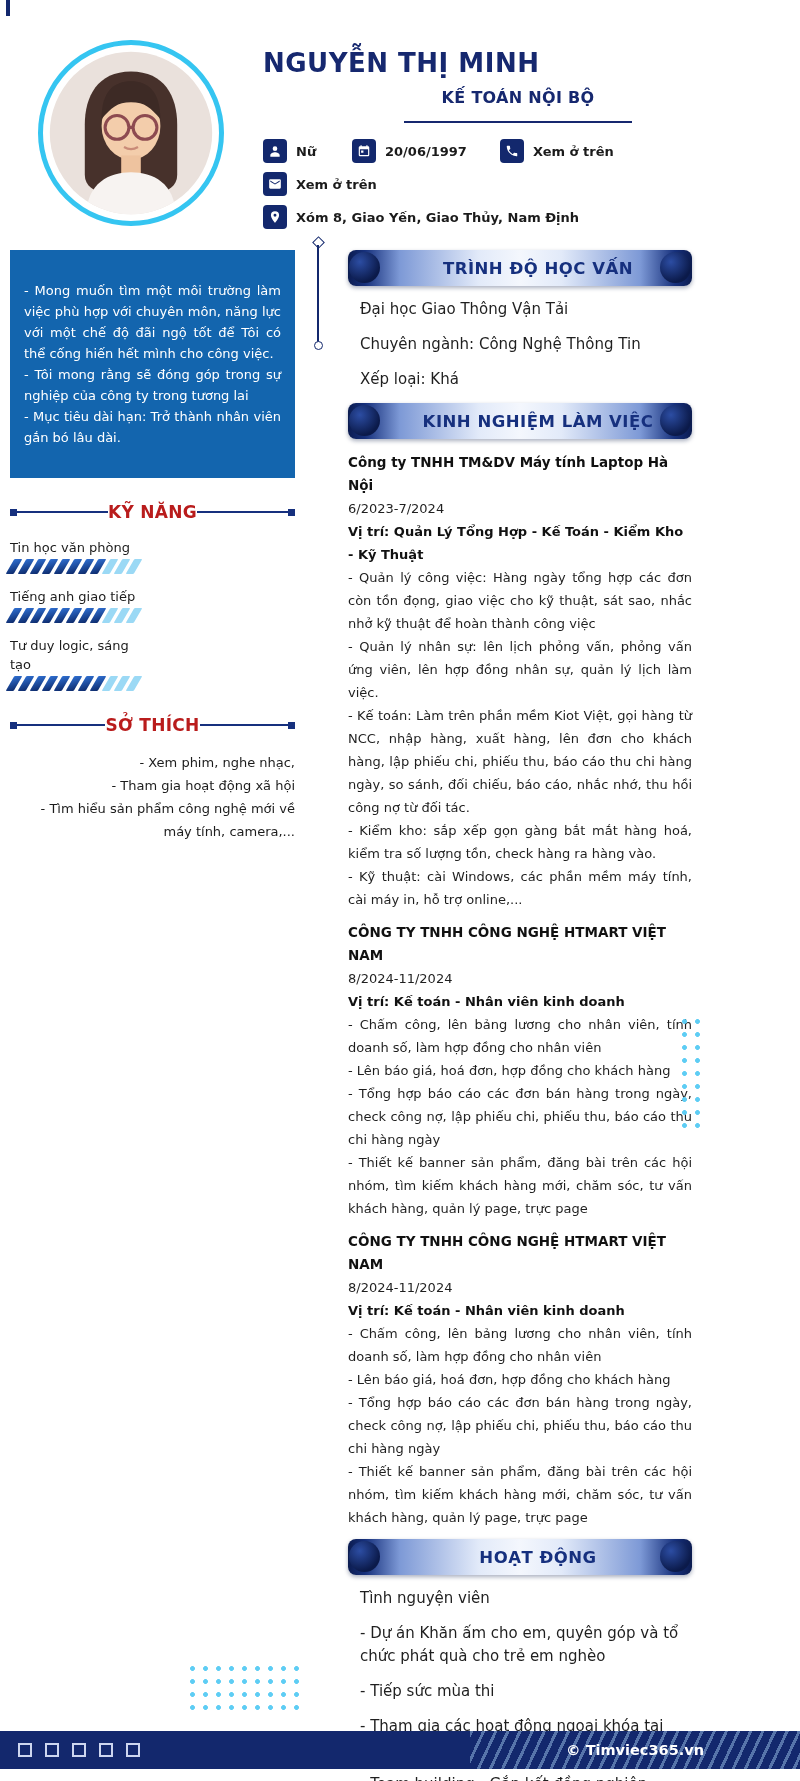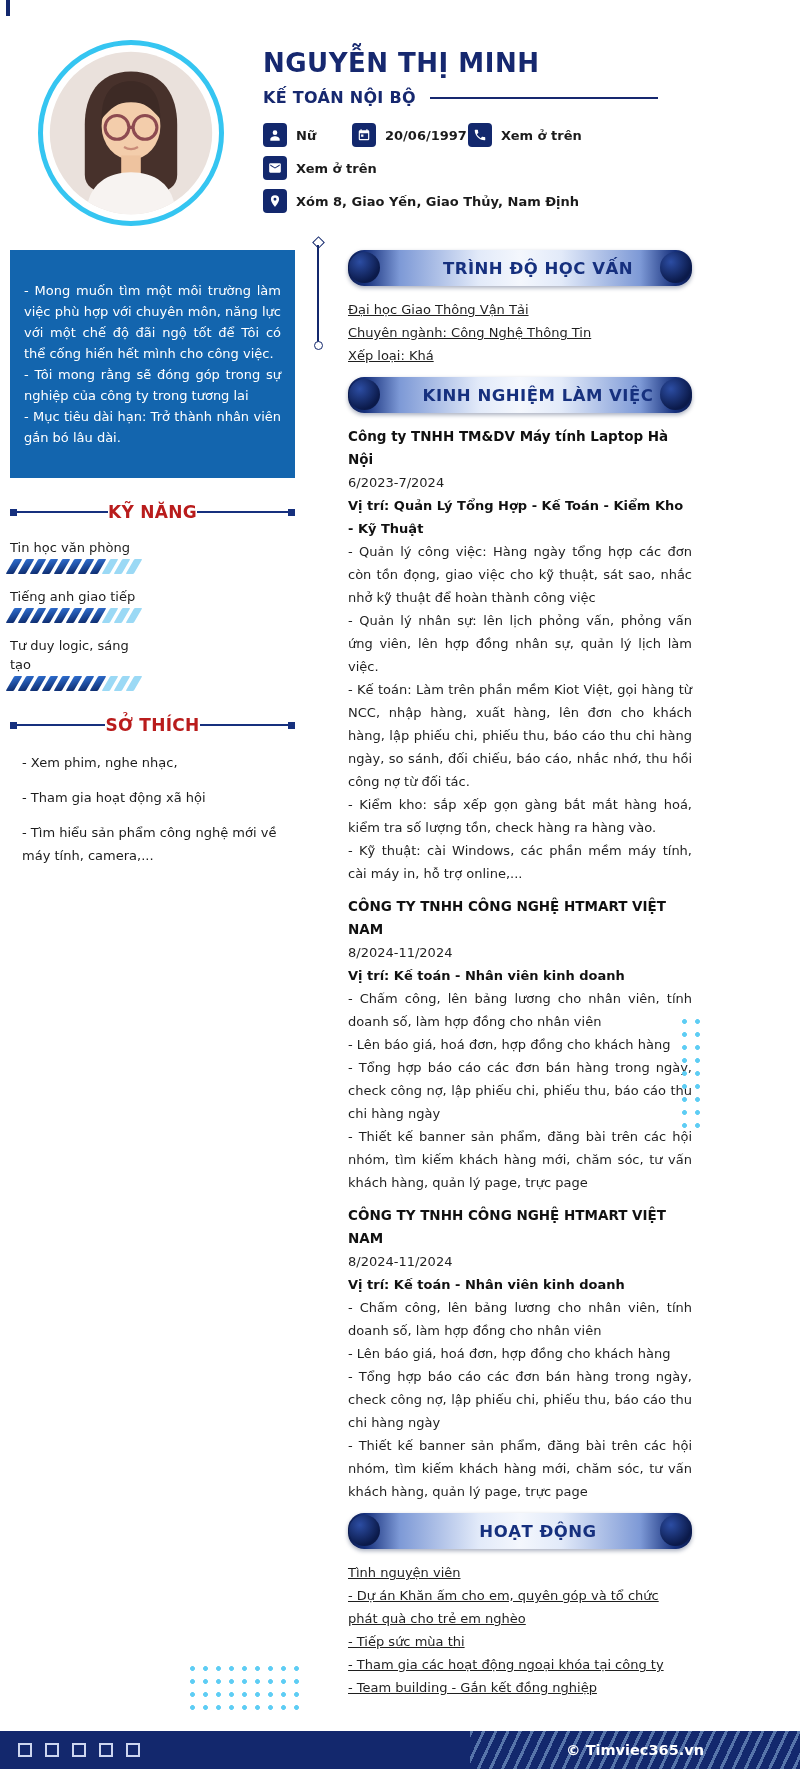--- a/index.html
+++ b/index.html
@@ -9,69 +9,69 @@
   .corner-tick{position:absolute;left:6px;top:0;width:4px;height:16px;background:#13286d;}
 
   
   .photo{position:absolute;left:38px;top:40px;width:168px;height:168px;border-radius:50%;
          border:5px solid #35c5f1;padding:4px;background:#fff;}
   .photo svg{width:168px;height:168px;border-radius:50%;display:block;}
 
   
   .header{position:absolute;left:263px;top:48px;width:510px;}
   .name{font-size:26px;font-weight:bold;color:#16286f;letter-spacing:.5px;margin-bottom:10px;}
-  .title-row{display:flex;align-items:center;gap:14px;margin-bottom:16px;}
+  .title-row{display:flex;align-items:center;gap:14px;margin-bottom:16px;flex-direction:column;}
   .job-title{font-size:16px;font-weight:bold;color:#16286f;letter-spacing:.3px;}
   .title-line{width:228px;height:2px;background:#16286f;}
   .contact-row{display:flex;align-items:center;margin-bottom:9px;}
   .c-item{display:flex;align-items:center;gap:9px;}
   .c-gender{width:89px;}
-  .c-dob{width:116px;}
+  .c-dob{width:148px;}
   .cicon{width:24px;height:24px;border-radius:4px;background:#13286d;display:flex;
          align-items:center;justify-content:center;flex:0 0 auto;}
   .cicon svg{width:14px;height:14px;fill:#fff;}
   .ctext{font-size:13px;color:#1b1b1b;font-weight:600;}
 
   
   .left-col{position:absolute;left:10px;top:250px;width:285px;}
   .objective{background:#1365ae;color:#fff;padding:30px 14px;font-size:13px;line-height:21px;}
   .objective p{margin:0;text-align:justify;}
   .side-header{display:flex;align-items:center;margin:24px 0 16px;
                color:#b91c1c;font-weight:bold;font-size:17px;letter-spacing:.3px;}
   .side-header .ln{flex:1;height:2px;background:#16307e;}
   .side-header .sq{width:7px;height:7px;background:#16307e;flex:0 0 auto;}
   .skill-row{display:flex;align-items:flex-start;margin-bottom:13px;flex-direction:column;}
   .skill-label{width:138px;font-size:13px;color:#1c1c1c;line-height:19px;}
   .skill-bar{display:flex;gap:4px;padding-top:2px;}
   .slash{width:8px;height:15px;transform:skewX(-30deg);border-radius:1px;}
   .slash.filled{background:linear-gradient(160deg,#2f6fd1 0%,#0d2a6b 100%);}
   .slash.light{background:#9bd9f5;}
-  #hobbies p{margin:12px;font-size:13px;line-height:23px;color:#1c1c1c;}
+  #hobbies p{margin:0;font-size:13px;line-height:23px;color:#1c1c1c;text-align:right;}
 
   
   .connector{position:absolute;left:312px;top:238px;width:12px;height:112px;}
   .connector .vline{position:absolute;left:5px;top:7px;bottom:7px;width:2px;background:#13286d;}
   .connector .diamond{position:absolute;left:2px;top:0;width:7px;height:7px;background:#fff;
                       border:1.5px solid #13286d;transform:rotate(45deg);}
   .connector .dot{position:absolute;left:2px;bottom:0;width:7px;height:7px;background:#fff;
                   border:1.5px solid #13286d;border-radius:50%;}
 
   
   .right-col{position:absolute;left:348px;top:250px;width:344px;}
-  .ribbon{position:relative;height:36px;border-radius:16px;display:flex;align-items:center;
+  .ribbon{position:relative;height:36px;border-radius:8px;display:flex;align-items:center;
           justify-content:center;margin-bottom:12px;
           background:linear-gradient(90deg,#0c1c50 0%,#16307c 5%,#7d99d6 15%,#e2eaf9 38%,#f4f7fd 50%,#e2eaf9 62%,#7d99d6 85%,#16307c 95%,#0c1c50 100%);
           box-shadow:0 2px 4px rgba(10,25,70,.35);padding-left:36px;}
   .ribbon span{color:#16307e;font-weight:bold;font-size:16.5px;letter-spacing:.5px;position:relative;z-index:2;}
   .ribbon::before,.ribbon::after{content:"";position:absolute;top:2px;width:31px;height:31px;border-radius:50%;
           background:radial-gradient(circle at 35% 32%,#2c4da3,#0b1a4a 70%);}
   .ribbon::before{left:1px;}
   .ribbon::after{right:1px;}
   .ribbon.mt{margin-top:10px;}
-  .text-block p{margin:0;font-size:13px;line-height:23px;color:#1f1f1f;text-decoration:underline;}
+  .text-block p{margin:12px;font-size:15px;line-height:23px;color:#1f1f1f;}
   .job{margin-bottom:10px;}
   .job-company{font-size:13.5px;font-weight:bold;color:#111;line-height:23px;}
   .job-period{font-size:13px;color:#1f1f1f;line-height:23px;}
   .job-position{font-size:13px;font-weight:bold;color:#111;line-height:23px;}
   .job-bullet{margin:0;font-size:13px;line-height:23px;color:#1f1f1f;text-align:justify;}
 
   
   .dots{background-image:radial-gradient(circle,#5ecdf4 2.1px,transparent 2.7px);
         background-size:13px 13px;}
   .dots-right{position:absolute;left:678px;top:1015px;width:26px;height:117px;}

